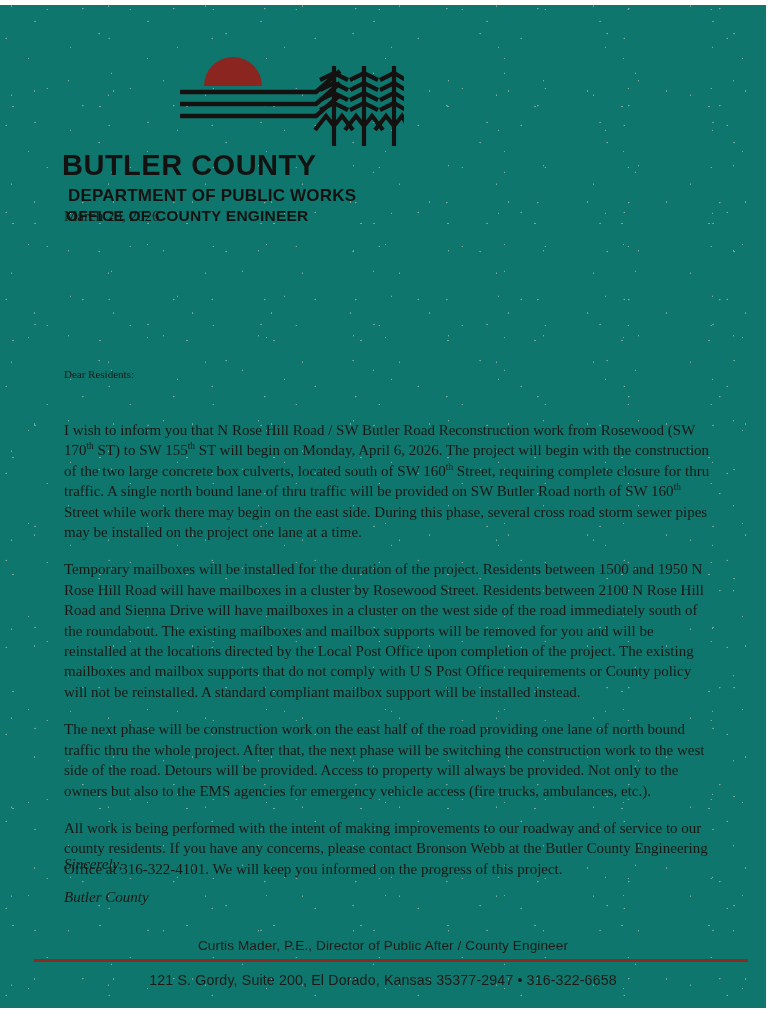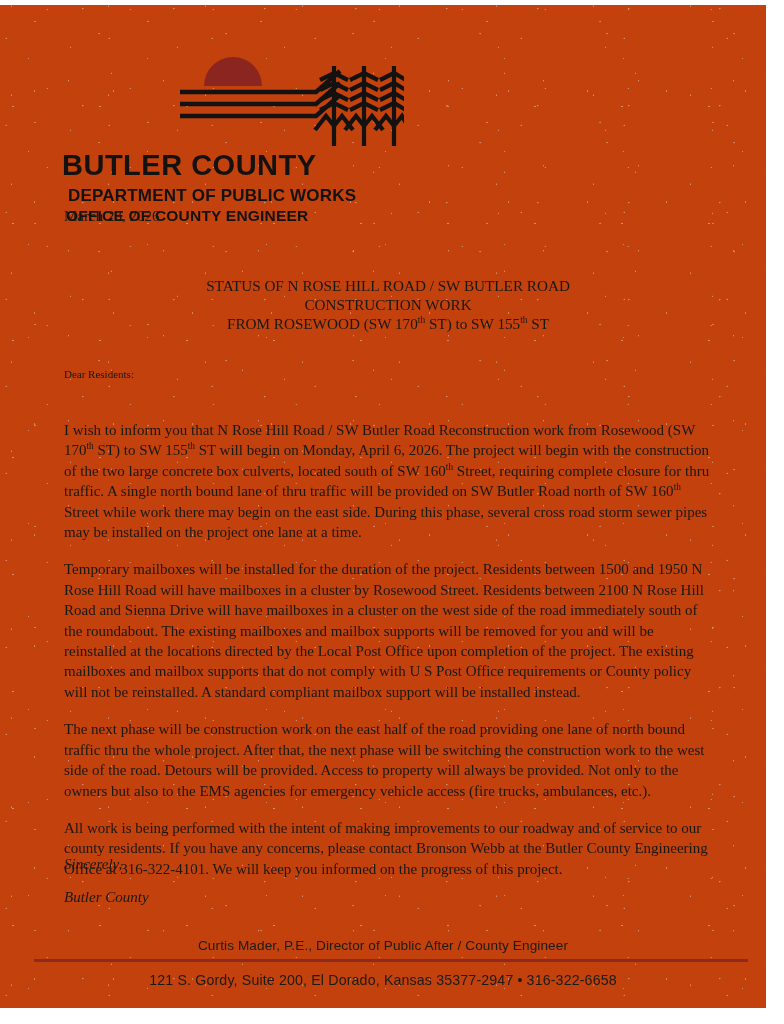--- a/index.html
+++ b/index.html
@@ -13,21 +13,21 @@
     height: 1024px;
     overflow: hidden;
     font-family: "Liberation Serif", "DejaVu Serif", serif;
   }
 
   
   #page {
     position: relative;
     width: 784px;
     height: 1024px;
-    background: #c2410c;
+    background: #0f766e;
     overflow: hidden;
   }
   
   #speckle {
     position: absolute;
     inset: 0;
     pointer-events: none;
     opacity: .55;
     background-image:
       radial-gradient(circle at 12% 7%, #d8d2c2 0.6px, transparent 0.9px),
@@ -241,25 +241,20 @@
       </svg>
     </div>
 
     <div id="org-name">BUTLER COUNTY</div>
     <div id="org-dept">DEPARTMENT OF PUBLIC WORKS</div>
     <div id="org-office">OFFICE OF COUNTY ENGINEER</div>
   </div>
 
   <div id="letter-date">March 23, 2026</div>
 
-  <div id="subject-block">
-    <span class="sline">STATUS OF N ROSE HILL ROAD / SW BUTLER ROAD</span>
-    <span class="sline">CONSTRUCTION WORK</span>
-    <span class="sline"><span>FROM ROSEWOOD (SW 170</span><sup>th</sup><span> ST) to SW 155</span><sup>th</sup><span> ST</span></span>
-  </div>
 
   <div id="salutation">Dear Residents:</div>
 
   <div id="body">
       <p><span>I wish to inform you that N Rose Hill Road / SW Butler Road Reconstruction work from Rosewood (SW 170</span><sup>th</sup><span> ST) to SW 155</span><sup>th</sup><span> ST will begin on Monday, April 6, 2026.  The project will begin with the construction of the two large concrete box culverts, located south of SW 160</span><sup>th</sup><span> Street, requiring complete closure for thru traffic.  A single north bound lane of thru traffic will be provided on SW Butler Road north of SW 160</span><sup>th</sup><span> Street while work there may begin on the east side.  During this phase, several cross road storm sewer pipes may be installed on the project one lane at a time.</span></p>
       <p><span>Temporary mailboxes will be installed for the duration of the project.  Residents between 1500 and 1950 N Rose Hill Road will have mailboxes in a cluster by Rosewood Street.  Residents between 2100 N Rose Hill Road and Sienna Drive will have mailboxes in a cluster on the west side of the road immediately south of the roundabout.  The existing mailboxes and mailbox supports will be removed for you and will be reinstalled at the locations directed by the Local Post Office upon completion of the project.  The existing mailboxes and mailbox supports that do not comply with U S Post Office requirements or County policy will not be reinstalled.  A standard compliant mailbox support will be installed instead.</span></p>
       <p><span>The next phase will be construction work on the east half of the road providing one lane of north bound traffic thru the whole project.  After that, the next phase will be switching the construction work to the west side of the road.  Detours will be provided.  Access to property will always be provided.  Not only to the owners but also to the EMS agencies for emergency vehicle access (fire trucks, ambulances, etc.).</span></p>
       <p><span>All work is being performed with the intent of making improvements to our roadway and of service to our county residents.  If you have any concerns, please contact Bronson Webb at the Butler County Engineering Office at 316-322-4101.  We will keep you informed on the progress of this project.</span></p>
     </div>
 

